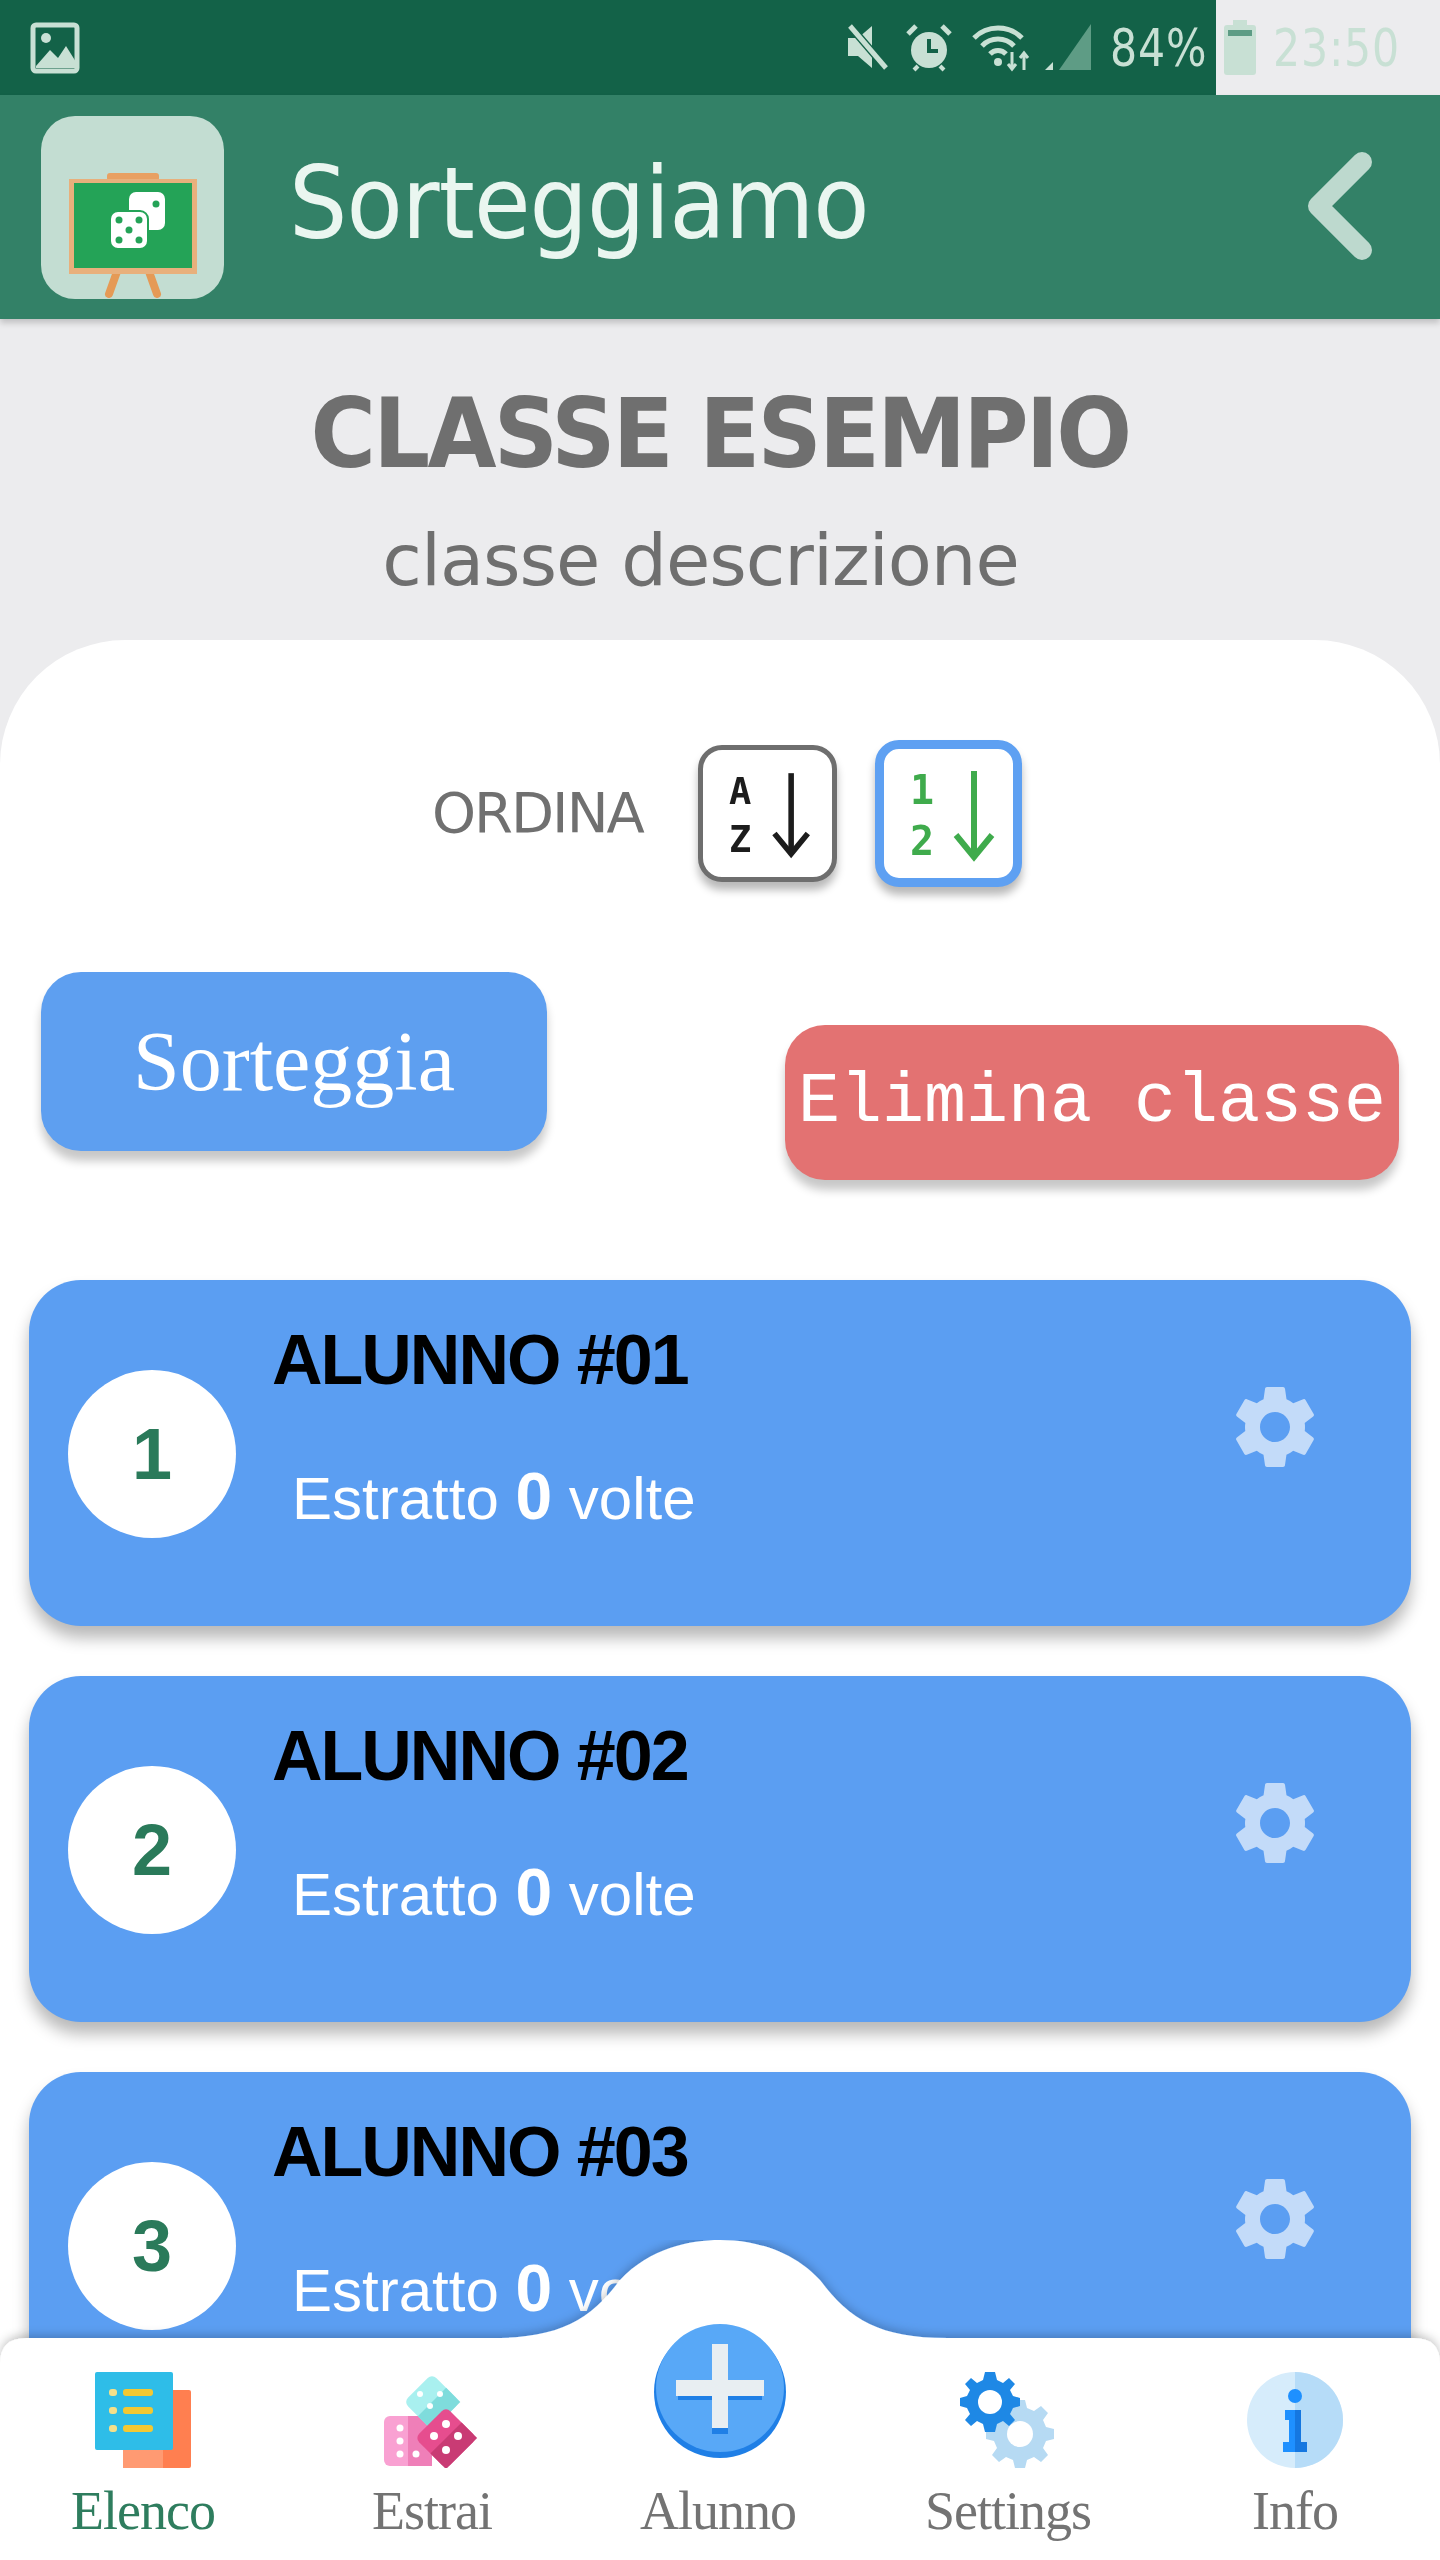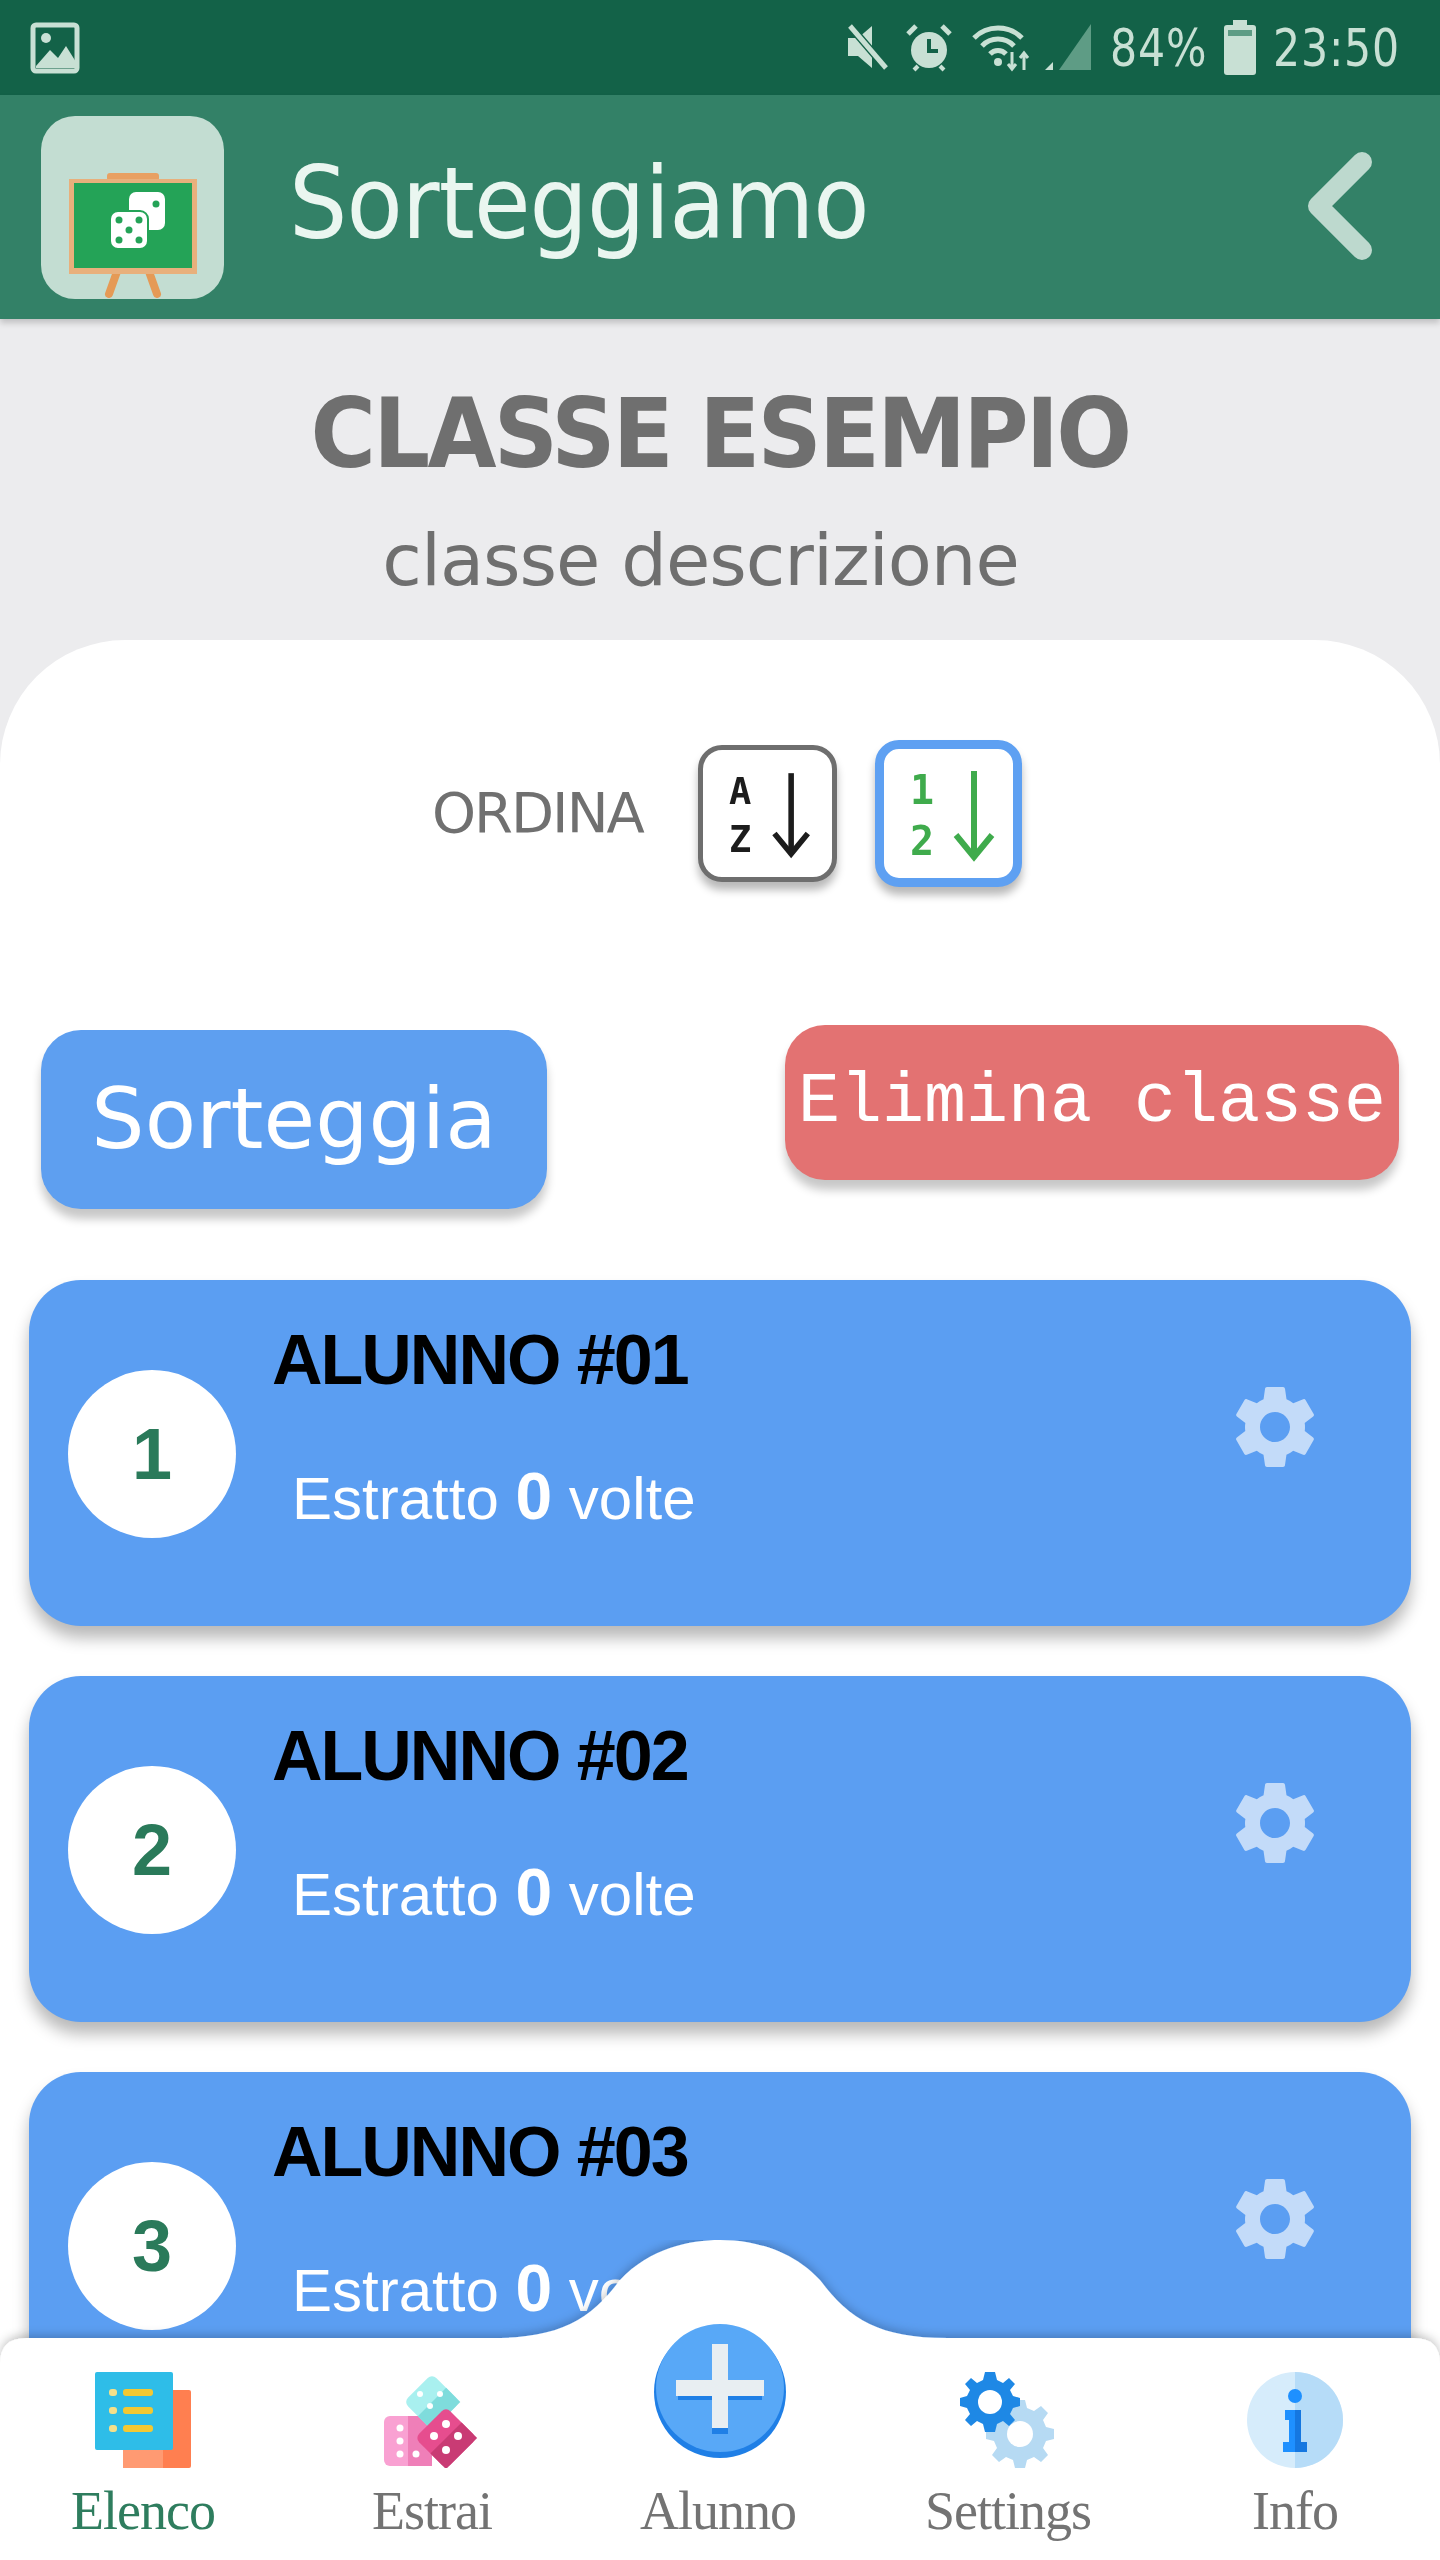--- a/index.html
+++ b/index.html
@@ -4,21 +4,21 @@
 <style>
   html, body { margin: 0; padding: 0; }
   body {
     width: 1440px; height: 2560px; overflow: hidden; position: relative;
     background: #ececee;
     font-family: "Liberation Sans", "DejaVu Sans", sans-serif;
   }
   .abs { position: absolute; }
 
   
-  #statusbar { left: 0; top: 0; width: 1440px; height: 95px; background: #136248; }
+  #statusbar { left: 0; top: 0; width: 1172px; height: 95px; background: #136248; padding-left: 44px; }
   .sb-text { color: #c8e0d4; font-family: "DejaVu Sans", sans-serif; font-size: 52px; top: 18px; transform: scaleX(0.82); transform-origin: left top; letter-spacing: 1px; }
   .sb-icon { top: 22px; }
 
   
   #header { left: 0; top: 95px; width: 1440px; height: 224px; background: #338167; box-shadow: 0 4px 6px rgba(0,0,0,0.18); }
   #app-icon { left: 41px; top: 21px; width: 183px; height: 183px; border-radius: 34px; background: #c3ddd2; }
   #app-title { left: 289px; top: 50px; font-size: 100px; color: #eaf6f0; font-family: "DejaVu Sans", sans-serif; transform: scaleX(0.92); transform-origin: left top; letter-spacing: -1px; }
   #back-btn { left: 1290px; top: 45px; width: 100px; height: 130px; cursor: pointer; }
 
   
@@ -29,21 +29,21 @@
   #panel { left: 0; top: 640px; width: 1440px; height: 1920px; background: #ffffff; border-radius: 125px 125px 0 0; }
 
   #ordina-label { left: 432px; top: 780px; font-size: 56px; color: #707070; font-family: "DejaVu Sans", sans-serif; letter-spacing: -2px; }
   .sort-btn { background: #fff; border-radius: 24px; box-shadow: 0 8px 8px rgba(0,0,0,0.28); cursor: pointer; box-sizing: border-box; }
   #sort-alpha { left: 698px; top: 745px; width: 139px; height: 137px; border: 5px solid #6e6e6e; }
   #sort-num { left: 875px; top: 740px; width: 147px; height: 147px; border: 9px solid #5ea0f2; }
   .sort-btn svg { position: absolute; left: 0; top: 0; width: 100%; height: 100%; }
 
   
   .action-btn { color: #fff; font-family: "DejaVu Sans", sans-serif; text-align: center; cursor: pointer; box-shadow: 0 10px 10px rgba(0,0,0,0.22); }
-  #btn-sorteggia { left: 41px; top: 1030px; width: 506px; height: 179px; line-height: 179px; background: #5e9ff0; border-radius: 40px; font-size: 84px; }
+  #btn-sorteggia { left: 41px; top: 972px; width: 506px; height: 179px; line-height: 179px; background: #5e9ff0; border-radius: 40px; font-size: 84px; font-family: Liberation Serif, serif; }
   #btn-elimina { left: 785px; top: 1025px; width: 614px; height: 155px; line-height: 155px; background: #e37272; border-radius: 40px; font-size: 70px; font-family: Liberation Mono, monospace; }
 
   
   .card { left: 29px; width: 1382px; height: 346px; background: #5b9ef2; border-radius: 52px; box-shadow: 0 12px 16px rgba(0,0,0,0.28); cursor: pointer; }
   .card-circle { left: 39px; top: 90px; width: 168px; height: 168px; border-radius: 50%; background: #fff; text-align: center; line-height: 168px; font-size: 72px; font-weight: bold; color: #2a7a5a; }
   .card-name { left: 243px; top: 40px; font-size: 70px; font-weight: bold; color: #000000; letter-spacing: -2px; }
   .card-count { left: 263px; top: 178px; font-size: 60px; color: #fff; }
   .card-count b { font-size: 66px; }
   .card-gear { left: 1196px; top: 97px; width: 100px; height: 100px; cursor: pointer; }
 

